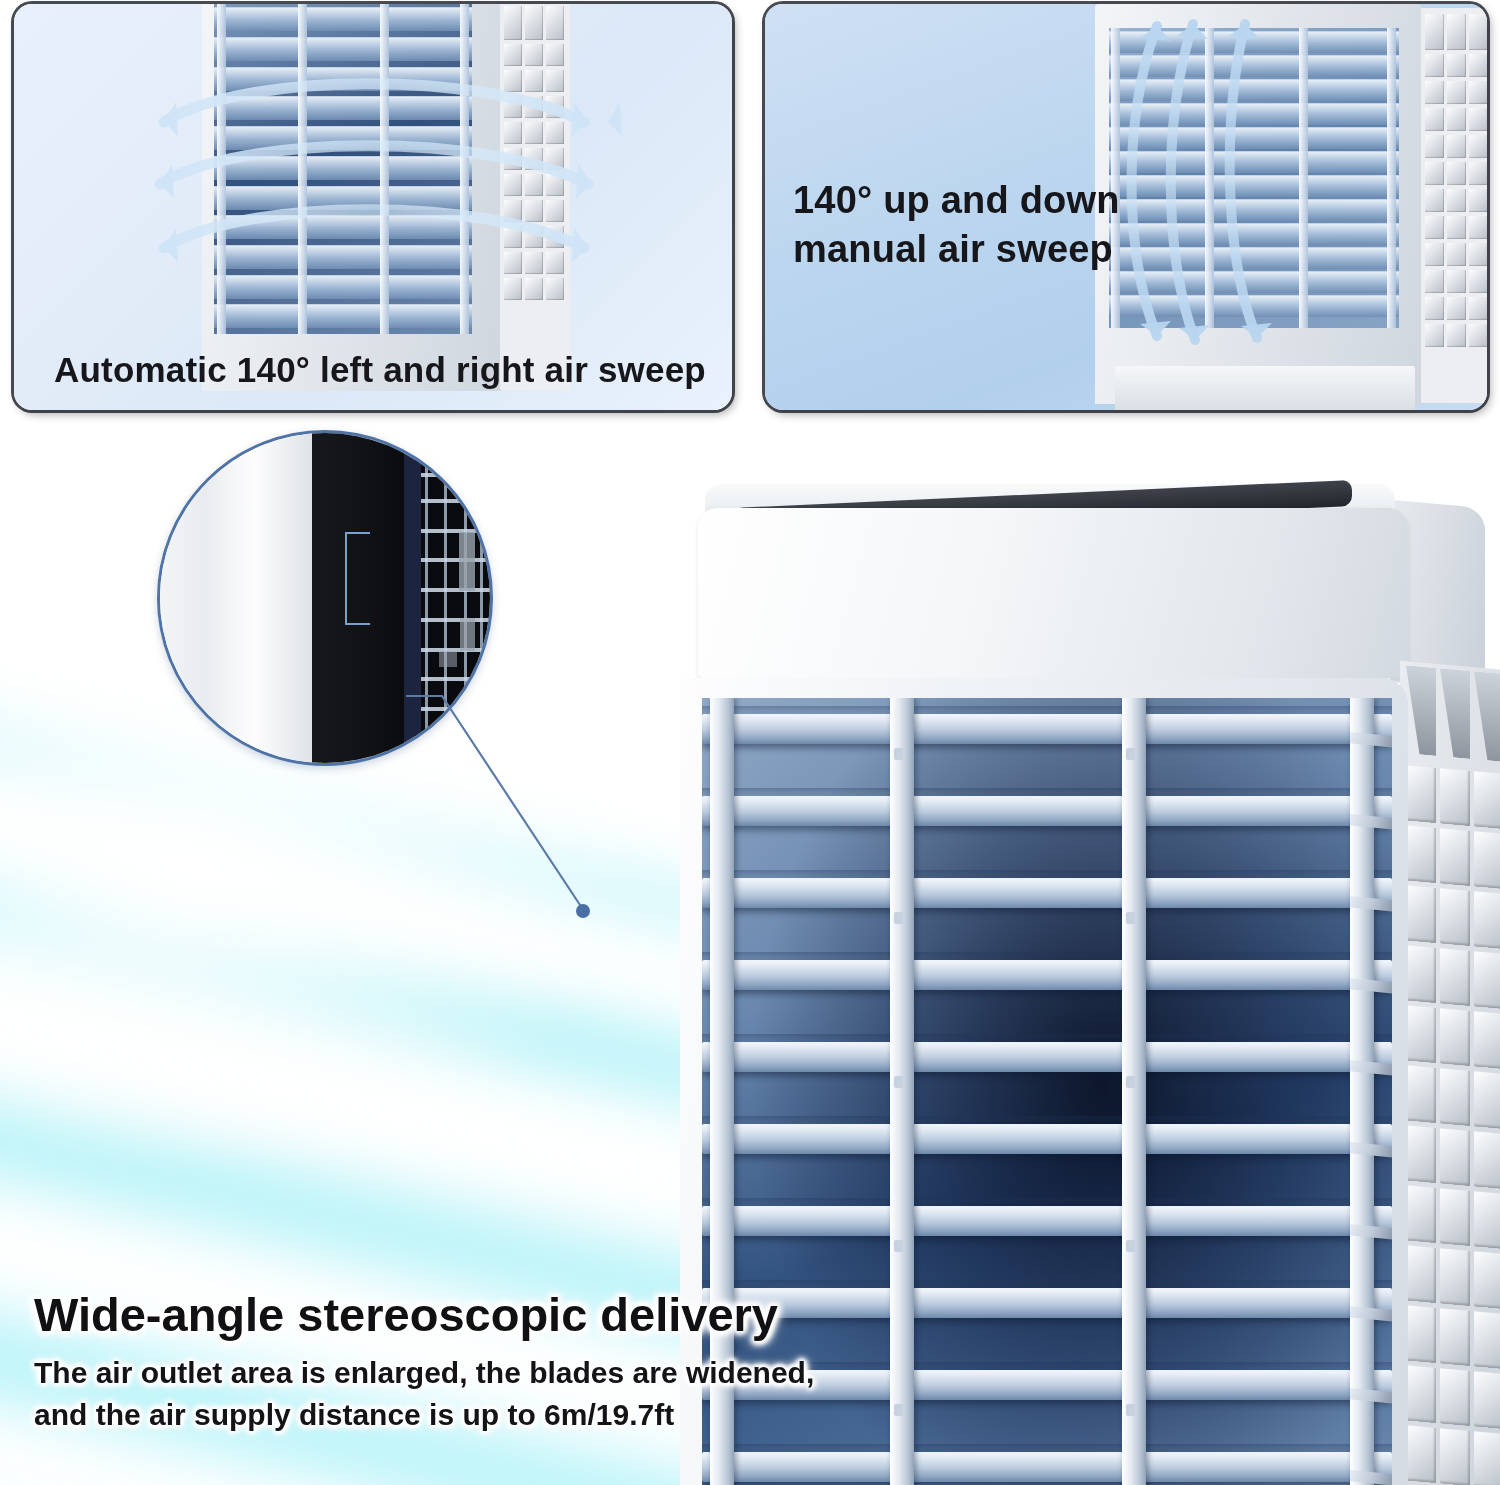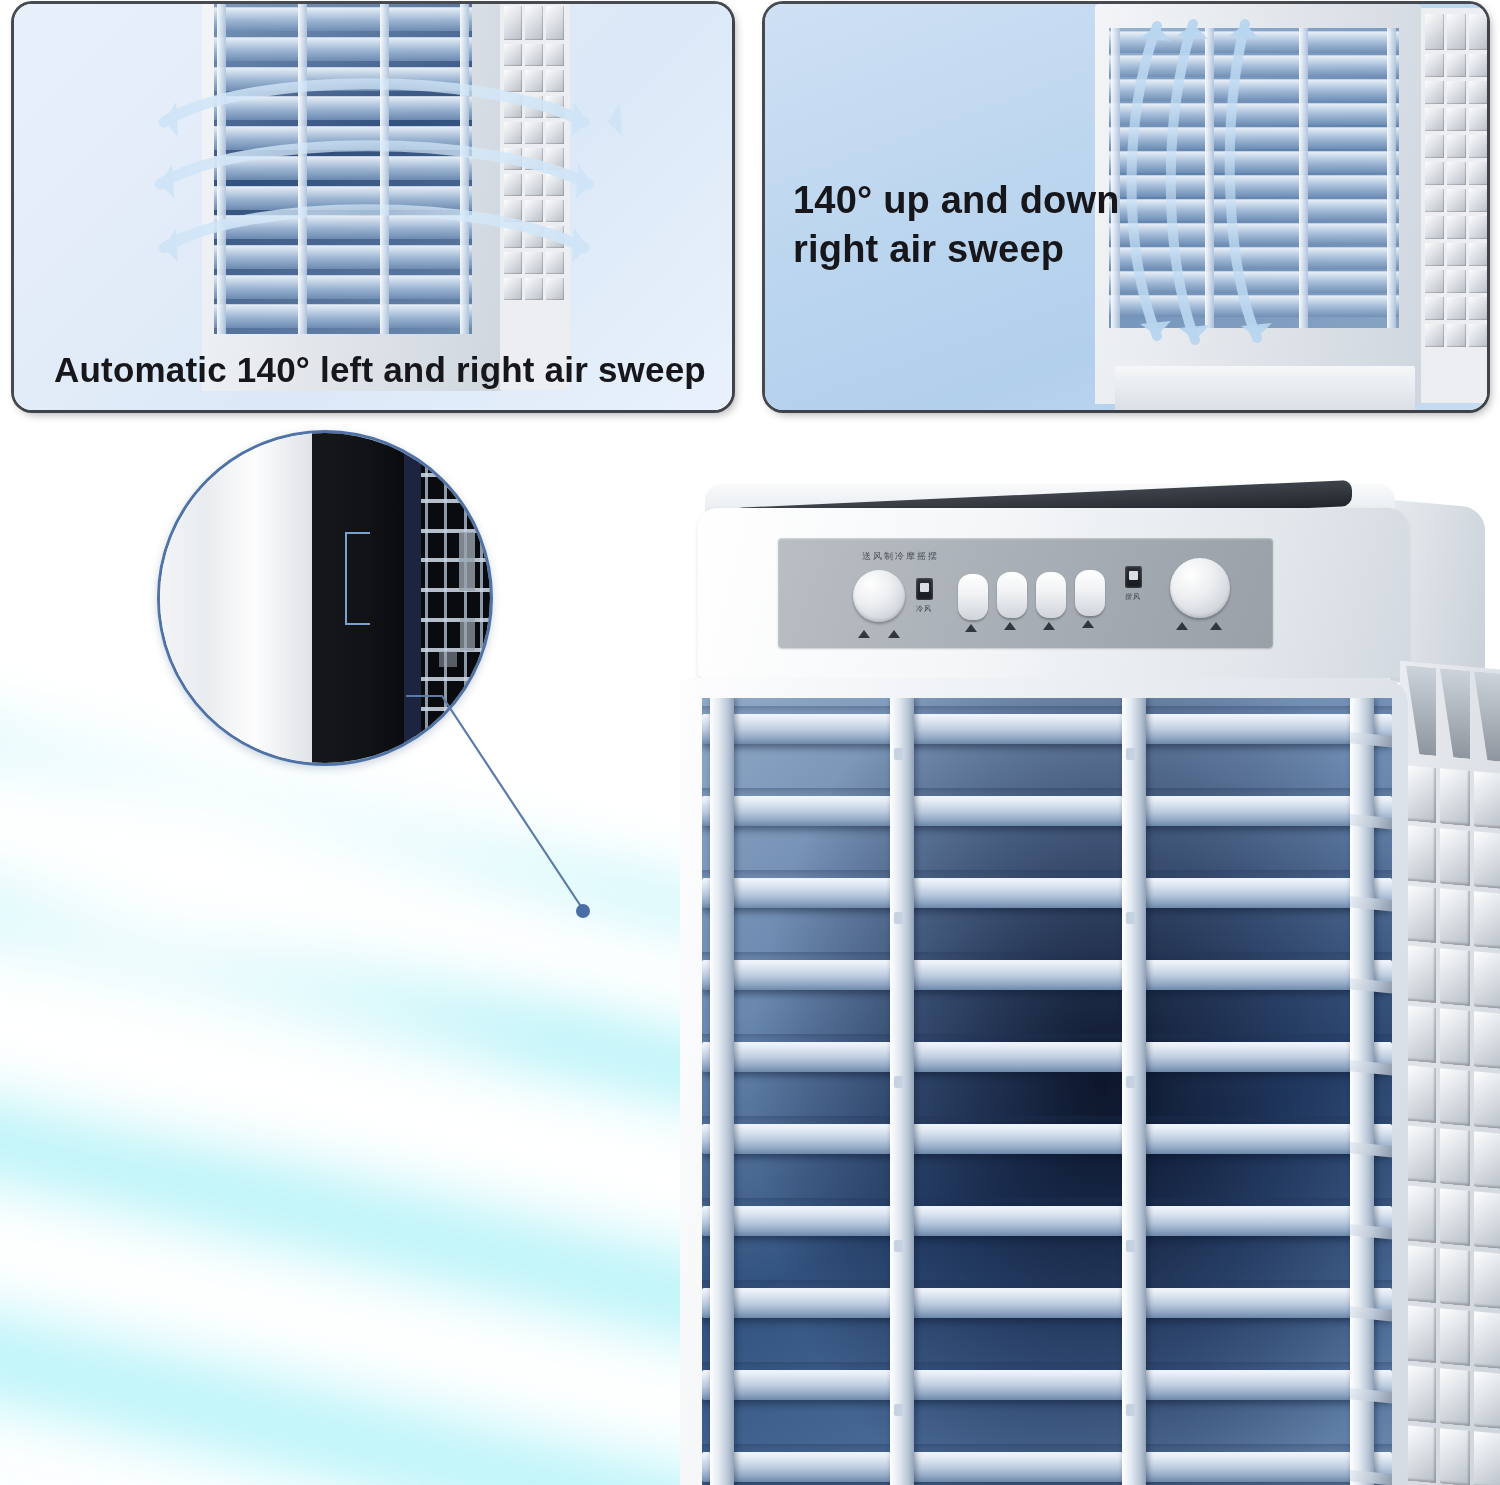--- a/index.html
+++ b/index.html
@@ -331,21 +331,21 @@
           <path d="M428,20 l-16,12 l31,3 z"></path>
           <path d="M480,20 l-16,12 l31,3 z"></path>
         <path d="M392,332 l-17,-12 l31,-3 z"></path>
           <path d="M430,336 l-16,-12 l31,-3 z"></path>
           <path d="M492,334 l-16,-12 l31,-3 z"></path>
       </g>
     </svg>
 
     <div class="panel-caption capR">
       <div>140° up and down</div>
-      <div>right air sweep</div>
+      <div>manual air sweep</div>
     </div>
   </div>
 
   <div class="magnifier">
     <div class="mg-white"></div>
     <div class="mg-dark"></div>
     <div class="mg-navy"></div>
     <div class="mg-grid">
       <div class="mg-bar" style="top:4%;"></div>
         <div class="mg-bar" style="top:12%;"></div>
@@ -374,46 +374,20 @@
     <circle cx="183" cy="221" r="7" fill="#4a6fa5"></circle>
   </svg>
 
   <div class="product">
 
     <div class="p-head-right"></div>
     <div class="p-toplid"></div>
     <div class="p-darkslot"></div>
     <div class="p-head"></div>
 
-    <div class="ctrl">
-      <div class="ctrl-label">送风制冷摩摇摆</div>
-
-      <div class="knob knob-l"></div>
-      <div class="tri" style="left:80px;top:92px;"></div>
-      <div class="tri" style="left:110px;top:92px;"></div>
-
-      <div class="ind" style="left:138px;top:40px;"></div>
-      <div class="ind-tag" style="left:138px;top:66px;">冷风</div>
-
-      <div class="pbtn" style="left:180px;top:36px;"></div>
-      <div class="tri" style="left:187px;top:86px;"></div>
-      <div class="pbtn" style="left:219px;top:34px;"></div>
-      <div class="tri" style="left:226px;top:84px;"></div>
-      <div class="pbtn" style="left:258px;top:34px;"></div>
-      <div class="tri" style="left:265px;top:84px;"></div>
-      <div class="pbtn" style="left:297px;top:32px;"></div>
-      <div class="tri" style="left:304px;top:82px;"></div>
-
-      <div class="ind" style="left:347px;top:28px;"></div>
-      <div class="ind-tag" style="left:347px;top:54px;">摆风</div>
-
-      <div class="knob knob-r"></div>
-      <div class="tri" style="left:398px;top:84px;"></div>
-      <div class="tri" style="left:432px;top:84px;"></div>
-    </div>
 
     <div class="p-side">
       <div class="sd-vent" style="left:6px;top:4px;width:30px;height:88px;clip-path:polygon(0 0,100% 0,100% 100%,45% 100%);"></div>
       <div class="sd-vent" style="left:40px;top:4px;width:30px;height:88px;clip-path:polygon(0 0,100% 0,100% 100%,45% 100%);"></div>
       <div class="sd-vent" style="left:74px;top:4px;width:30px;height:88px;clip-path:polygon(0 0,100% 0,100% 100%,45% 100%);"></div>
       <div class="sd-cell" style="left:6px;top:104px;width:30px;height:55px;"></div>
         <div class="sd-cell" style="left:40px;top:104px;width:30px;height:55px;"></div>
         <div class="sd-cell" style="left:74px;top:104px;width:30px;height:55px;"></div>
       <div class="sd-cell" style="left:6px;top:164px;width:30px;height:55px;"></div>
         <div class="sd-cell" style="left:40px;top:164px;width:30px;height:55px;"></div>
@@ -490,14 +464,21 @@
       <div class="vtab" style="left:192px;top:706px;"></div>
       <div class="vtab" style="left:424px;top:50px;"></div>
         <div class="vtab" style="left:424px;top:214px;"></div>
       <div class="vtab" style="left:424px;top:378px;"></div>
         <div class="vtab" style="left:424px;top:542px;"></div>
       <div class="vtab" style="left:424px;top:706px;"></div>
     </div>
 
   </div>
 
+  <div class="headline-wrap">
+    <div class="headline">Wide-angle stereoscopic delivery</div>
+    <div class="subline">
+      <div>The air outlet area is enlarged, the blades are widened,</div>
+      <div>and the air supply distance is up to 6m/19.7ft</div>
+    </div>
+  </div>
 
 </div>
 
 </body></html>

